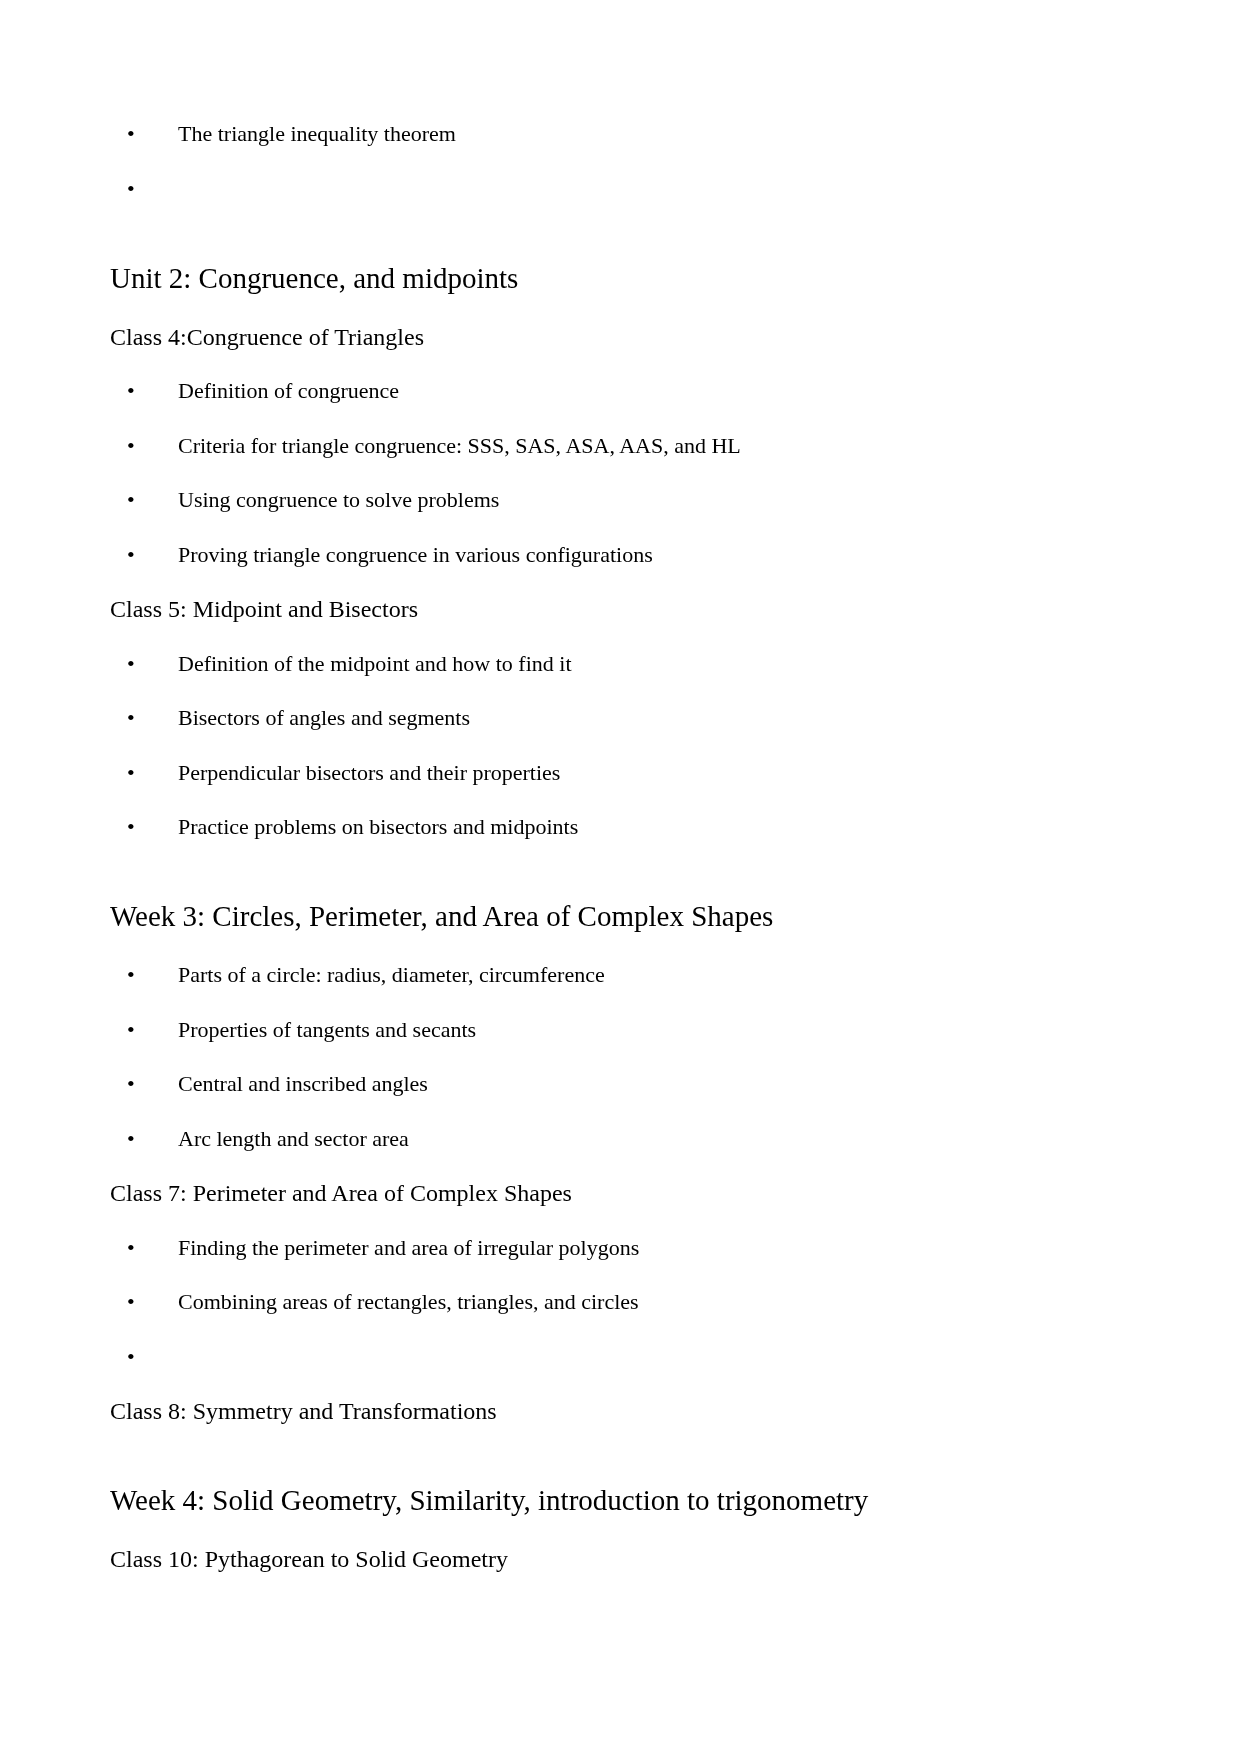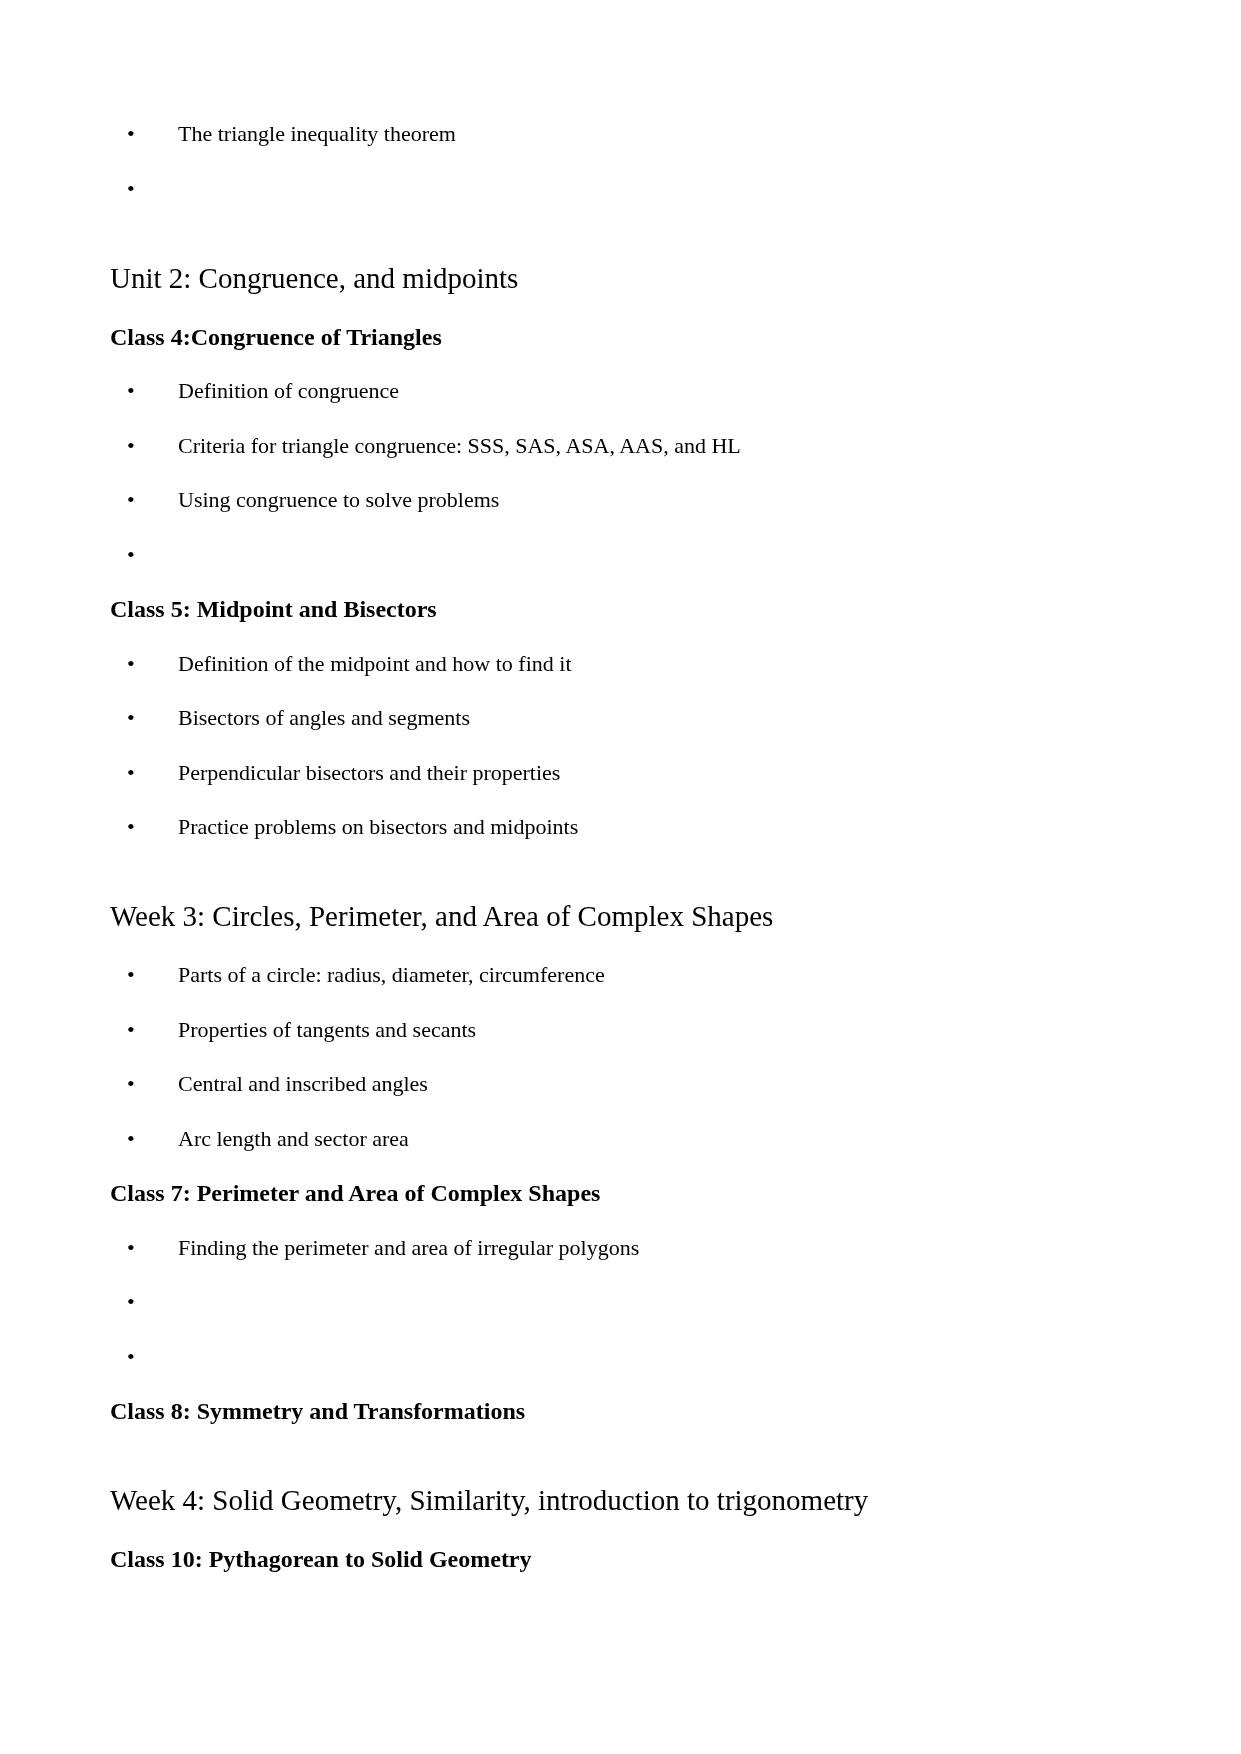--- a/index.html
+++ b/index.html
@@ -40,21 +40,21 @@
     line-height: 34px;
   }
   .h1 {
     font-size: 29px;
     font-weight: normal;
     line-height: 40px;
     margin: 31.5px 0 22px 0;
   }
   .h2 {
     font-size: 24px;
-    font-weight: bold;
+    font-weight: normal;
     line-height: 34px;
     margin: 0 0 20.5px 0;
   }
 </style>
 </head>
 <body>
 
 <div class="page">
   <div class="content">
 
@@ -81,20 +81,21 @@
       <span>Criteria for triangle congruence: SSS, SAS, ASA, AAS, and HL</span>
     </div>
 
     <div class="bullet-row">
       <span class="bullet-glyph">•</span>
       <span>Using congruence to solve problems</span>
     </div>
 
     <div class="bullet-row">
       <span class="bullet-glyph">•</span>
+      <span>Proving triangle congruence in various configurations</span>
     </div>
 
     <div class="h2">Class 5: Midpoint and Bisectors</div>
 
     <div class="bullet-row">
       <span class="bullet-glyph">•</span>
       <span>Definition of the midpoint and how to find it</span>
     </div>
 
     <div class="bullet-row">
@@ -137,20 +138,21 @@
 
     <div class="h2">Class 7: Perimeter and Area of Complex Shapes</div>
 
     <div class="bullet-row">
       <span class="bullet-glyph">•</span>
       <span>Finding the perimeter and area of irregular polygons</span>
     </div>
 
     <div class="bullet-row">
       <span class="bullet-glyph">•</span>
+      <span>Combining areas of rectangles, triangles, and circles</span>
     </div>
 
     <div class="bullet-row">
       <span class="bullet-glyph">•</span>
     </div>
 
     <div class="h2">Class 8: Symmetry and Transformations</div>
 
     <div class="h1">Week 4: Solid Geometry, Similarity, introduction to trigonometry</div>
 

